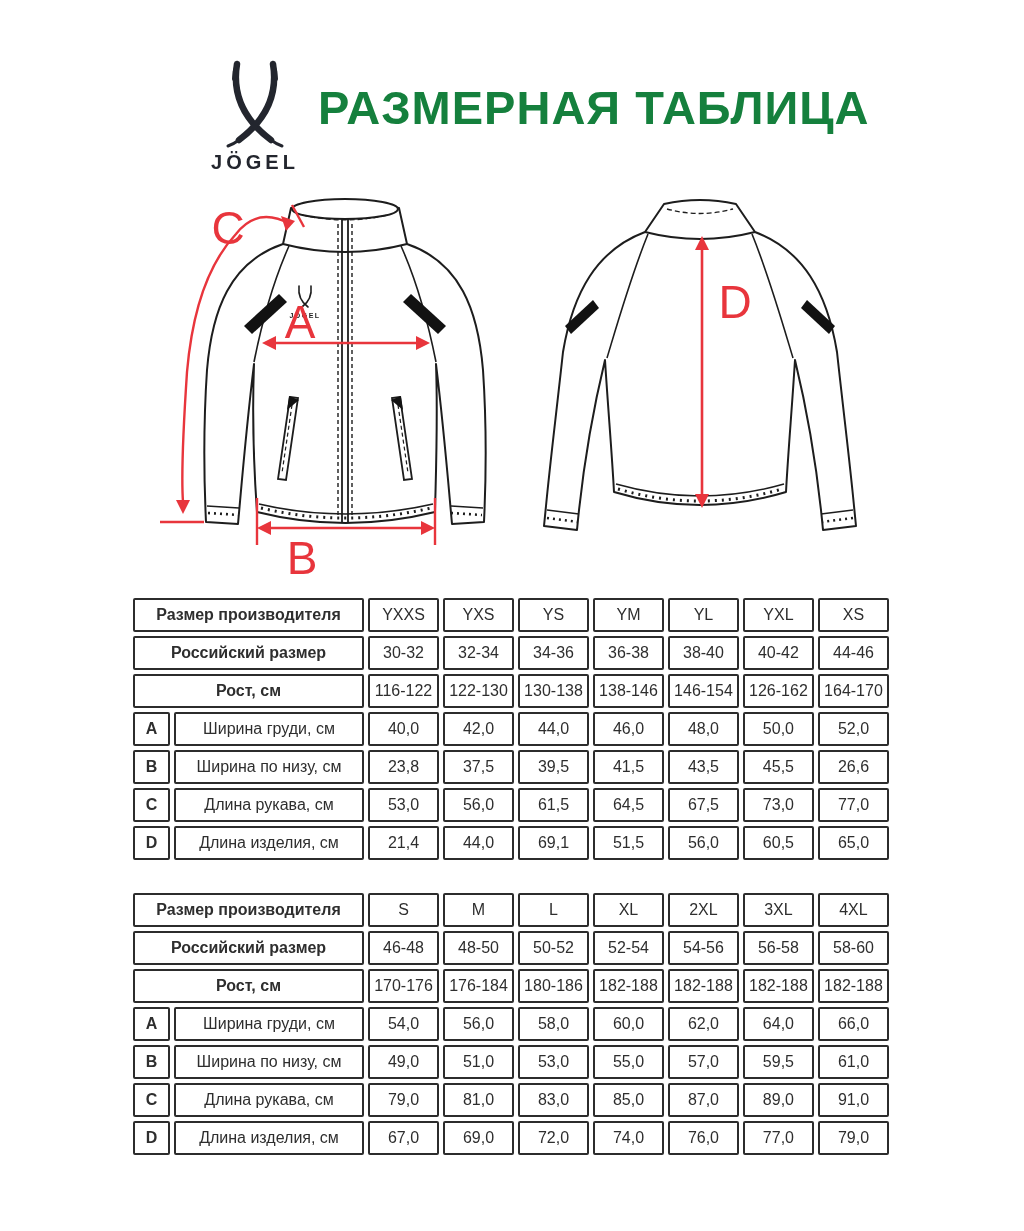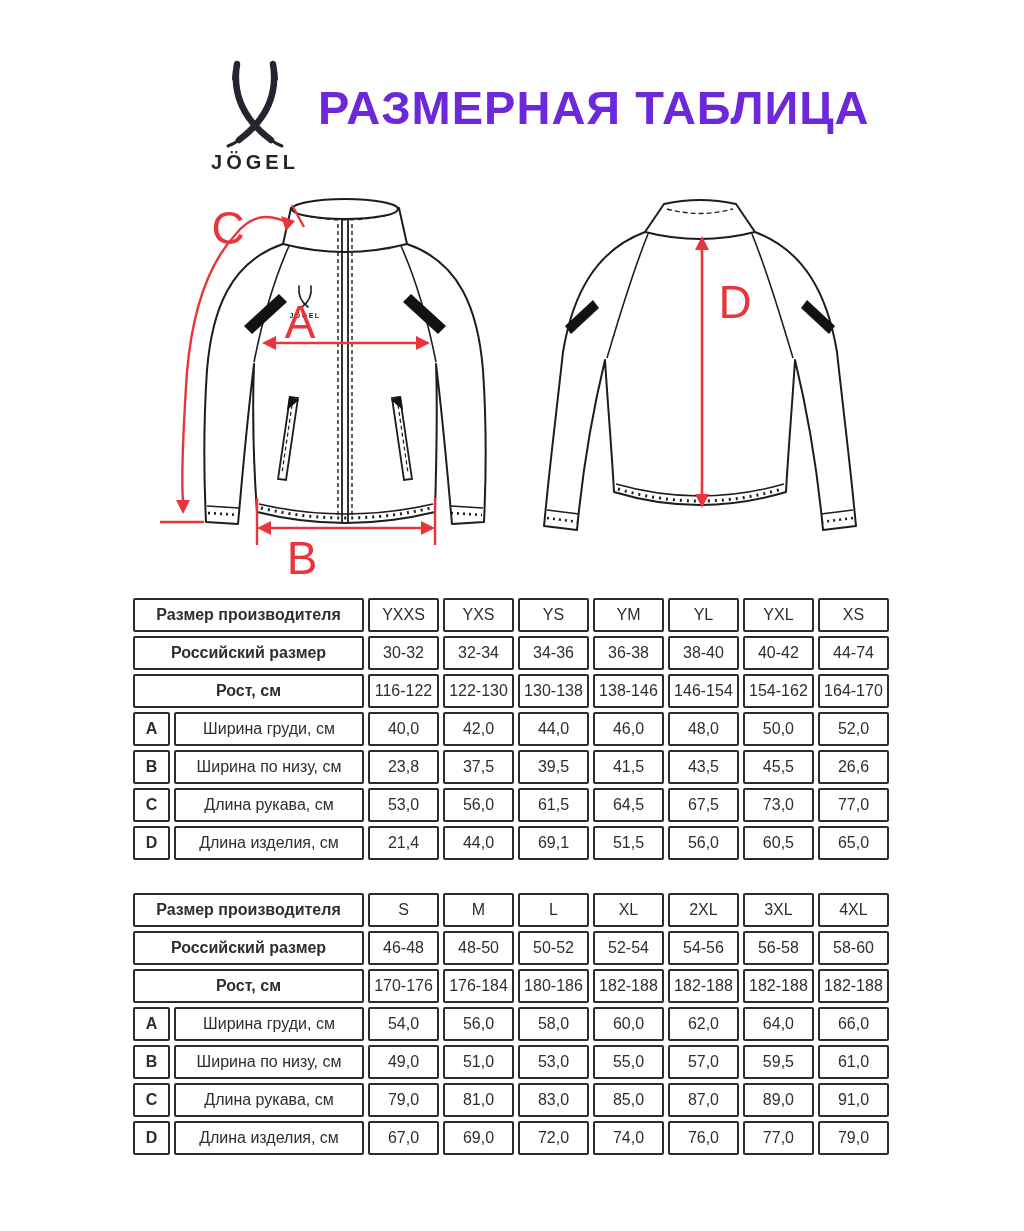--- a/index.html
+++ b/index.html
@@ -4,21 +4,21 @@
 <style>
   html,body{margin:0;padding:0;background:#ffffff;}
   body{font-family:"Liberation Sans","DejaVu Sans",sans-serif;}
   .page{position:relative;width:1024px;height:1231px;background:#ffffff;overflow:hidden;}
 
   
   .logo{position:absolute;left:190px;top:60px;width:130px;text-align:center;}
   .logo svg{display:block;margin:0 auto;}
   .wordmark{margin-top:3px;font-size:20px;font-weight:700;letter-spacing:4px;color:#23262e;}
   .title{position:absolute;left:318px;top:80px;width:580px;font-size:47px;font-weight:700;
-         letter-spacing:1px;color:#6d28d9;white-space:nowrap;}
+         letter-spacing:1px;color:#15803d;white-space:nowrap;}
 
   
   .front-svg{position:absolute;left:140px;top:192px;}
   .back-svg{position:absolute;left:535px;top:196px;}
   .red-letter{fill:#e8353c;font-size:46px;font-weight:400;text-anchor:middle;
               font-family:"Liberation Sans","DejaVu Sans",sans-serif;}
   .mini-logo-text{font-family:"Liberation Sans",sans-serif;font-weight:700;}
 
   
   .table-wrap{position:absolute;left:129px;width:768px;}
@@ -179,30 +179,30 @@
             <td class="value">XS</td>
           </tr>
           <tr>
             <td class="merged-label" colspan="2">Российский размер</td>
             <td class="value">30-32</td>
             <td class="value">32-34</td>
             <td class="value">34-36</td>
             <td class="value">36-38</td>
             <td class="value">38-40</td>
             <td class="value">40-42</td>
-            <td class="value">44-74</td>
+            <td class="value">44-46</td>
           </tr>
           <tr>
             <td class="merged-label" colspan="2">Рост, см</td>
             <td class="value">116-122</td>
             <td class="value">122-130</td>
             <td class="value">130-138</td>
             <td class="value">138-146</td>
             <td class="value">146-154</td>
-            <td class="value">154-162</td>
+            <td class="value">126-162</td>
             <td class="value">164-170</td>
           </tr>
           <tr>
             <td class="letter">A</td>
             <td class="row-label">Ширина груди, см</td>
             <td class="value">40,0</td>
             <td class="value">42,0</td>
             <td class="value">44,0</td>
             <td class="value">46,0</td>
             <td class="value">48,0</td>

